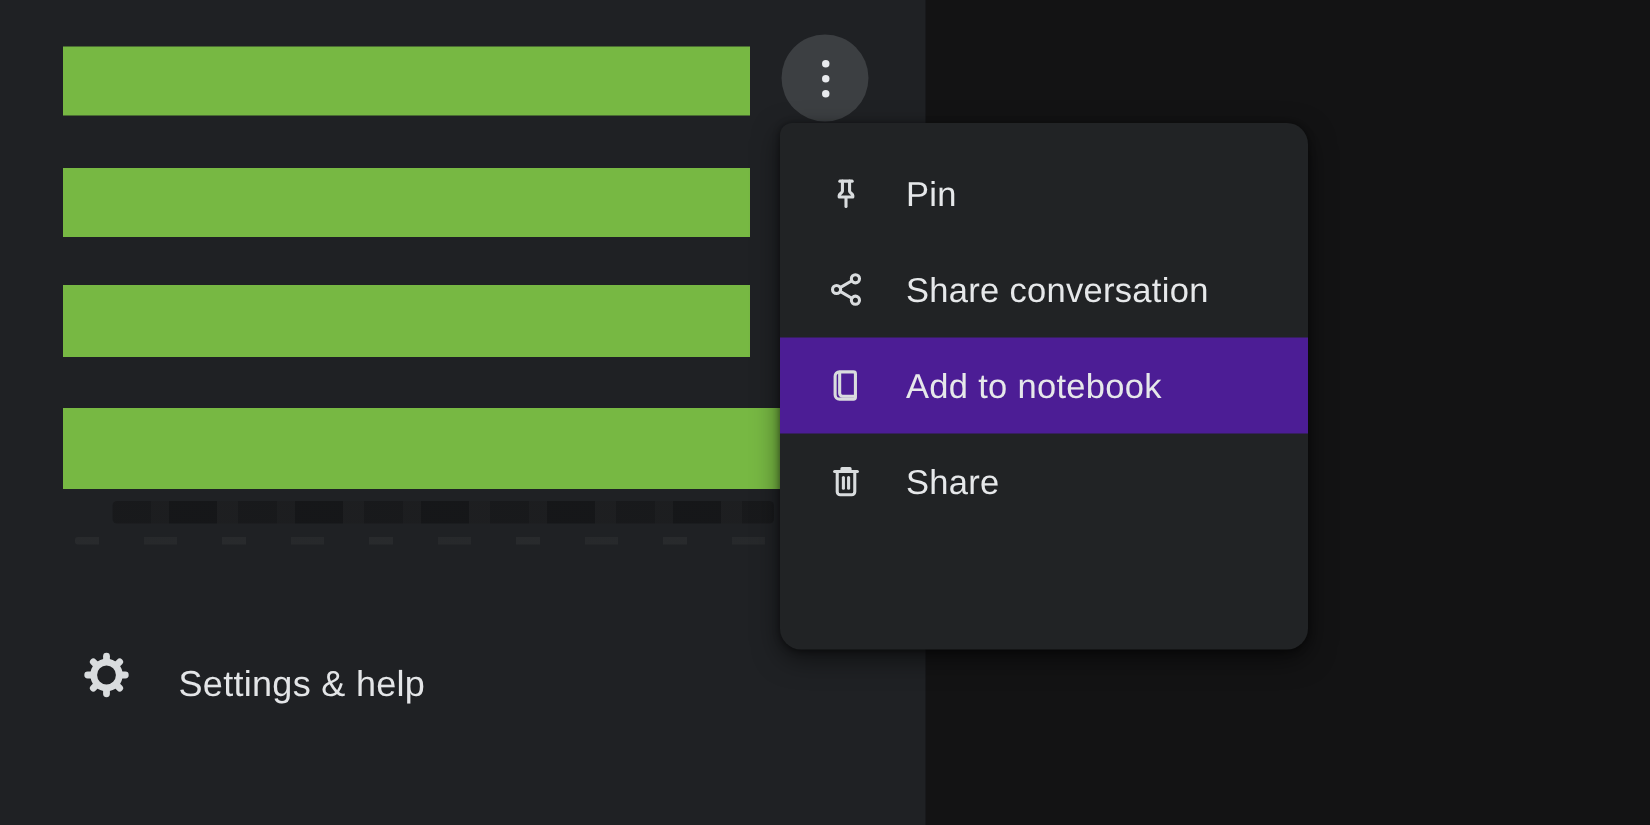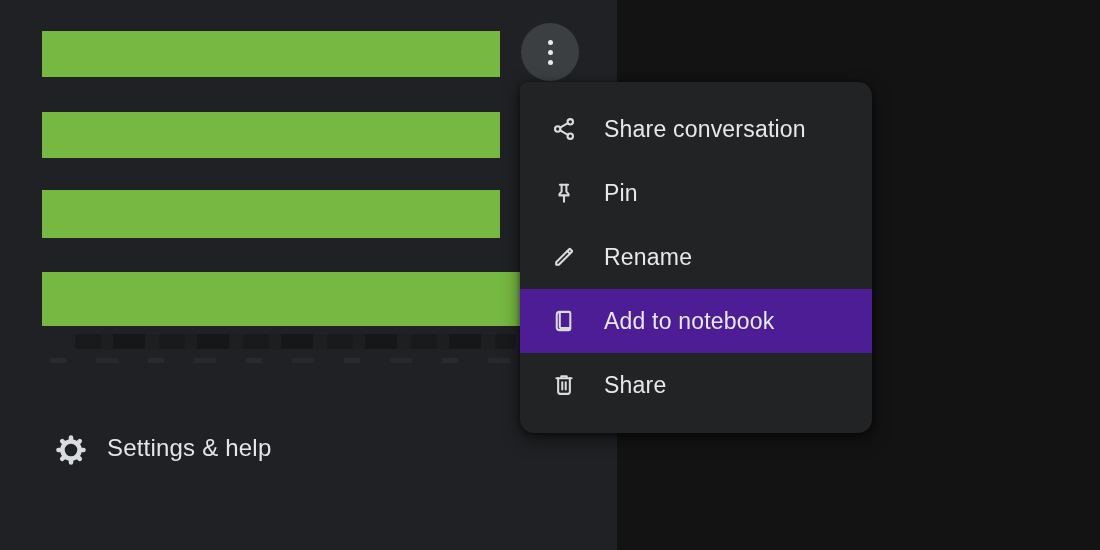--- a/index.html
+++ b/index.html
@@ -16,21 +16,21 @@
   .bar3{left:42px;top:190px;width:458px;height:48px;}
   .bar4{left:42px;top:272px;width:478px;height:54px;}
 
   .ghost-dark-row{position:absolute;left:75px;top:334px;width:441px;height:15px;border-radius:3px;
     background:repeating-linear-gradient(90deg,#17181a 0 26px,#1c1d1f 26px 38px,#141517 38px 70px,#1d1e20 70px 84px);
     opacity:.85;}
   .ghost-dash-row{position:absolute;left:50px;top:358px;width:468px;height:5px;
     background:repeating-linear-gradient(90deg,#2d2f31 0 16px,transparent 16px 46px,#2b2d2f 46px 68px,transparent 68px 98px);
     opacity:.65;border-radius:2px;}
 
-  .settings-row{position:absolute;left:55px;top:434px;display:flex;align-items:flex-start;gap:20px;cursor:pointer;}
+  .settings-row{position:absolute;left:55px;top:434px;display:flex;align-items:flex-end;gap:32px;cursor:pointer;}
   .settings-label{color:#e3e5e7;font-size:24px;letter-spacing:.2px;}
 
   
   .more-btn{position:absolute;left:521px;top:23px;width:58px;height:58px;border-radius:50%;
     background:#3c3f42;display:flex;flex-direction:column;align-items:center;justify-content:center;gap:5px;cursor:pointer;}
   .more-btn .dot{width:5px;height:5px;border-radius:50%;background:#e8eaed;}
 
   
   .menu{position:absolute;left:520px;top:82px;width:352px;height:351px;background:#212325;
     border-radius:8px 14px 14px 14px;padding:15px 0 16px 0;
@@ -80,50 +80,41 @@
     <span style="display:contents">
       <div class="dot"></div><div class="dot"></div><div class="dot"></div>
     </span>
   </div>
 
   <div class="menu">
 
     <div class="menu-item">
       <span class="mi-icon">
         <svg class="glyph" width="26" height="26" viewBox="0 0 24 24">
-          <circle cx="17.8" cy="5.4" r="2.5"></circle>
-          <circle cx="6.2" cy="12" r="2.5"></circle>
-          <circle cx="17.8" cy="18.6" r="2.5"></circle>
-          <line x1="8.4" y1="10.8" x2="15.6" y2="6.6"></line>
-          <line x1="8.4" y1="13.2" x2="15.6" y2="17.4"></line>
-        </svg>
-      </span>
-      <span class="mi-label">Share conversation</span>
-    </div>
-
-    <div class="menu-item">
-      <span class="mi-icon">
-        <svg class="glyph" width="26" height="26" viewBox="0 0 24 24">
           <path d="M8.2 4.4 H15.8"></path>
           <path d="M9.8 4.4 V10.6 C9.8 11.5 7.8 12.2 7.8 13.2 V14.2 H16.2 V13.2 C16.2 12.2 14.2 11.5 14.2 10.6 V4.4"></path>
           <path d="M12 14.4 V20"></path>
         </svg>
       </span>
       <span class="mi-label">Pin</span>
     </div>
 
     <div class="menu-item">
       <span class="mi-icon">
         <svg class="glyph" width="26" height="26" viewBox="0 0 24 24">
-          <path d="M4.8 16.8 L4.8 19.2 L7.2 19.2 L19.2 7.2 C19.5 6.9 19.5 6.4 19.2 6.1 L17.9 4.8 C17.6 4.5 17.1 4.5 16.8 4.8 Z"></path>
-          <line x1="15.1" y1="6.5" x2="17.5" y2="8.9"></line>
+          <circle cx="17.8" cy="5.4" r="2.5"></circle>
+          <circle cx="6.2" cy="12" r="2.5"></circle>
+          <circle cx="17.8" cy="18.6" r="2.5"></circle>
+          <line x1="8.4" y1="10.8" x2="15.6" y2="6.6"></line>
+          <line x1="8.4" y1="13.2" x2="15.6" y2="17.4"></line>
         </svg>
       </span>
-      <span class="mi-label">Rename</span>
+      <span class="mi-label">Share conversation</span>
     </div>
+
 
     <div class="menu-item highlighted">
       <span class="mi-icon">
         <svg class="glyph" width="26" height="26" viewBox="0 0 24 24" stroke-width="1.7">
           <path d="M8 3.6 H16.6 C17.3 3.6 17.8 4.1 17.8 4.8 V19.2 C17.8 19.9 17.3 20.4 16.6 20.4 H8 C6.5 20.4 5.3 19.2 5.3 17.7 V6.3 C5.3 4.8 6.5 3.6 8 3.6 Z"></path>
           <path d="M8.1 3.8 V16.8 C8.1 17.8 8.9 18.6 9.9 18.6 H17.6"></path>
         </svg>
       </span>
       <span class="mi-label">Add to notebook</span>
     </div>

